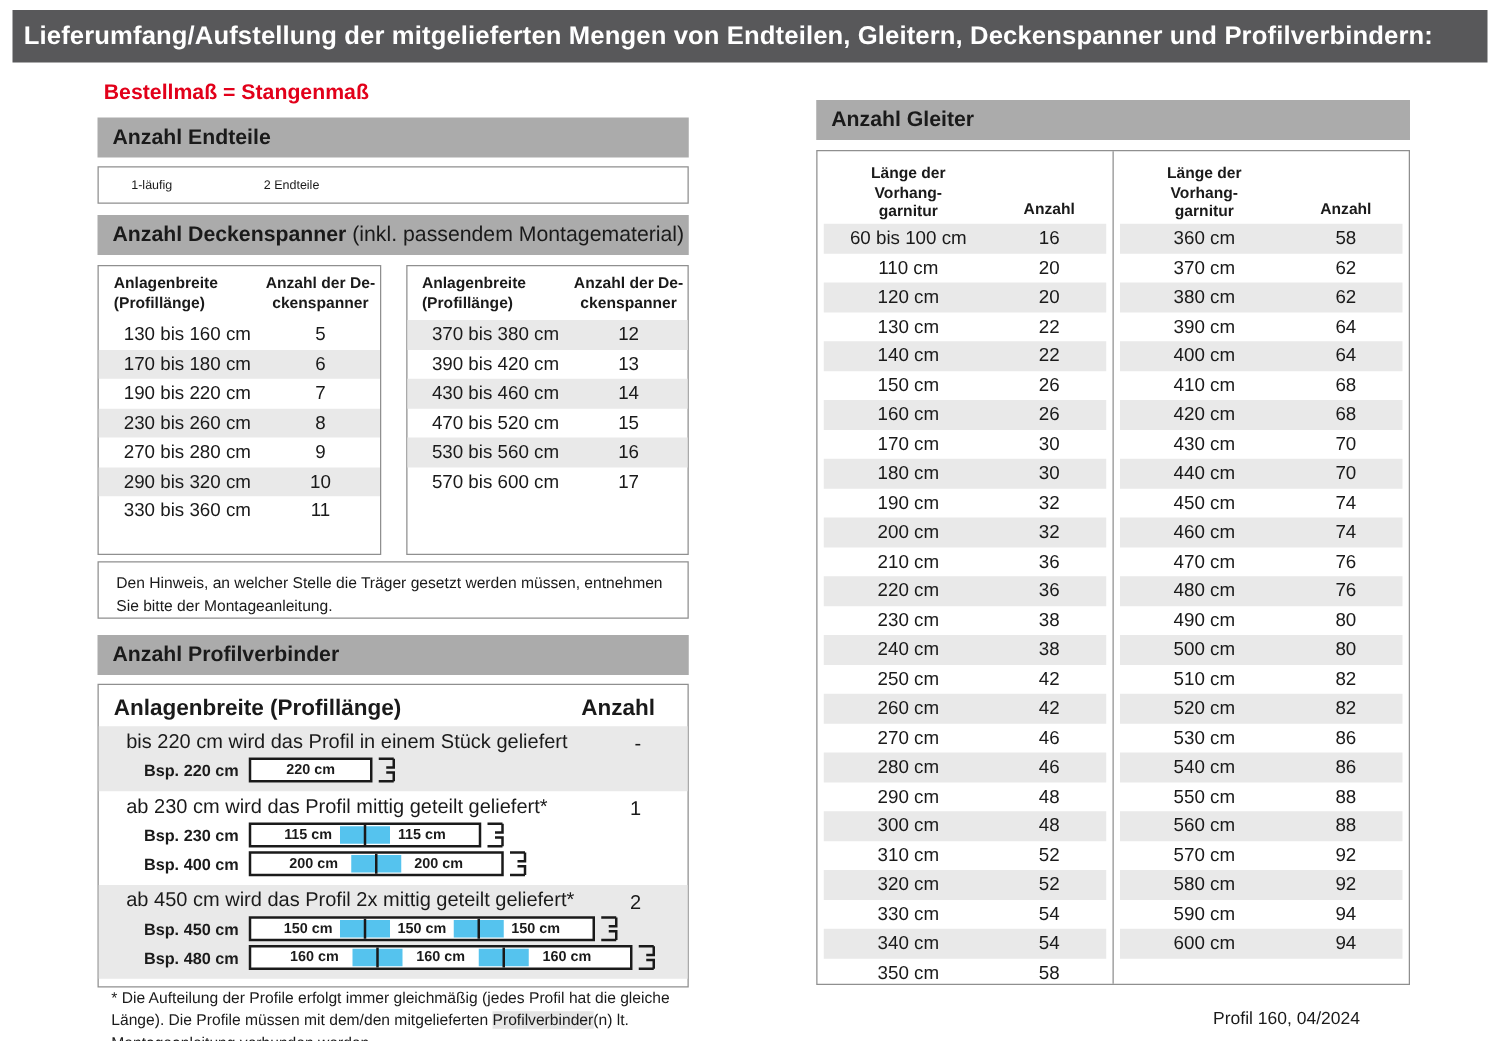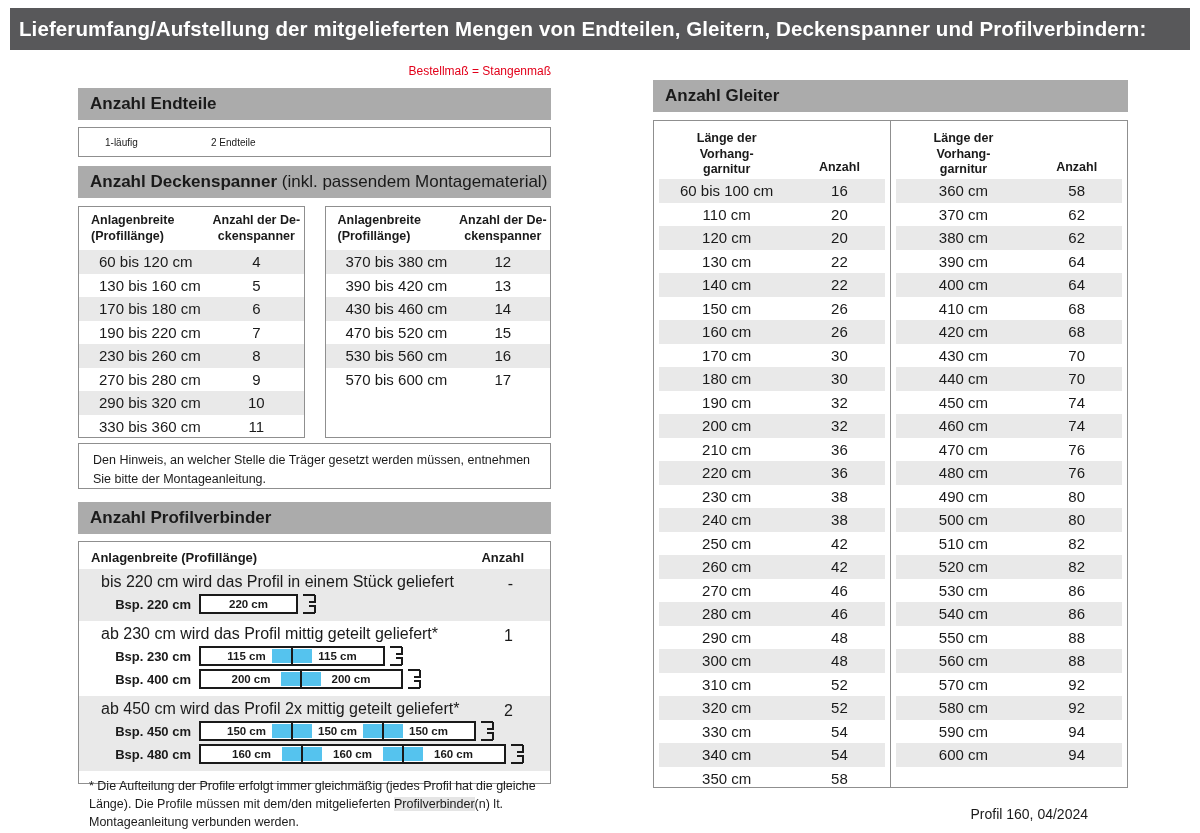--- a/index.html
+++ b/index.html
@@ -6,21 +6,21 @@
     font-family:"Liberation Sans","DejaVu Sans",sans-serif;color:#1a1a1a;overflow:hidden;}
   .page{position:relative;width:1104px;height:833px;}
 
   
   .titlebar{position:absolute;left:10px;top:8px;width:1180px;height:42px;background:#58585a;
     color:#fff;font-size:20.5px;font-weight:bold;line-height:42px;padding-left:9px;box-sizing:border-box;letter-spacing:.1px;}
 
   .col-left{position:absolute;left:78px;top:64px;width:473px;}
   .col-right{position:absolute;left:653px;top:80px;width:475px;}
 
-  .subtitle{color:#e2001a;font-size:12px;font-weight:normal;margin:0 0 10px 5px;text-align:right;}
+  .subtitle{color:#e2001a;font-size:17px;font-weight:bold;margin:0 0 10px 5px;}
 
   .secbar{background:#ababab;height:32px;line-height:32px;font-size:17px;padding-left:12px;
     box-sizing:border-box;white-space:nowrap;}
   .secbar .b{font-weight:bold;}
 
   .box{border:1px solid #8f8f8f;box-sizing:border-box;background:#fff;}
 
   
   .endteile{height:30px;display:flex;align-items:center;font-size:10px;margin:7px 0 9px 0;}
   .endteile .c1{padding-left:26px;width:80px;}
@@ -35,21 +35,21 @@
   .deck-row{display:flex;height:23.5px;line-height:23.5px;font-size:15px;}
   .deck-row .r1{width:58%;padding-left:20px;box-sizing:border-box;white-space:nowrap;}
   .deck-row .r2{width:42%;text-align:center;}
   .shaded{background:#e9e9e9;}
 
   .notebox{margin-top:5px;padding:7px 14px;font-size:12.5px;line-height:1.5;height:46px;box-sizing:border-box;}
 
   
   .pvsec{margin-top:13px;}
   .pvbox{margin-top:7px;height:243px;}
-  .pv-head{display:flex;justify-content:space-between;font-size:13px;font-weight:bold;
+  .pv-head{display:flex;justify-content:space-between;font-size:18px;font-weight:bold;
     padding:8px 26px 4px 12px;}
   .band{position:relative;padding:3px 0 4px 0;}
   .band .btxt{font-size:16px;line-height:20px;padding-left:22px;margin-bottom:2px;}
   .band .bcount{position:absolute;right:37px;top:6px;font-size:16px;}
   .diag{display:flex;align-items:center;height:20px;margin-bottom:3px;}
   .diag .dlabel{width:112px;text-align:right;padding-right:8px;font-size:13px;font-weight:bold;white-space:nowrap;}
   .bar{display:flex;border:2px solid #1a1a1a;height:16px;background:#fff;}
   .seg{position:relative;display:flex;align-items:center;justify-content:center;}
   .seg span{position:relative;z-index:3;font-size:11.5px;font-weight:600;}
   .seg:not(:last-child)::after{content:"";position:absolute;right:-20px;top:1px;bottom:1px;width:40px;
@@ -103,24 +103,20 @@
         <div class="deck-head">
           <div class="h1">
             <div>Anlagenbreite</div>
             <div>(Profillänge)</div>
           </div>
           <div class="h2">
             <div>Anzahl der De-</div>
             <div>ckenspanner</div>
           </div>
         </div>
-        <div class="deck-row shaded">
-            <span class="r1">60 bis 120 cm</span>
-            <span class="r2">4</span>
-          </div>
           <div class="deck-row">
             <span class="r1">130 bis 160 cm</span>
             <span class="r2">5</span>
           </div>
           <div class="deck-row shaded">
             <span class="r1">170 bis 180 cm</span>
             <span class="r2">6</span>
           </div>
           <div class="deck-row">
             <span class="r1">190 bis 220 cm</span>

